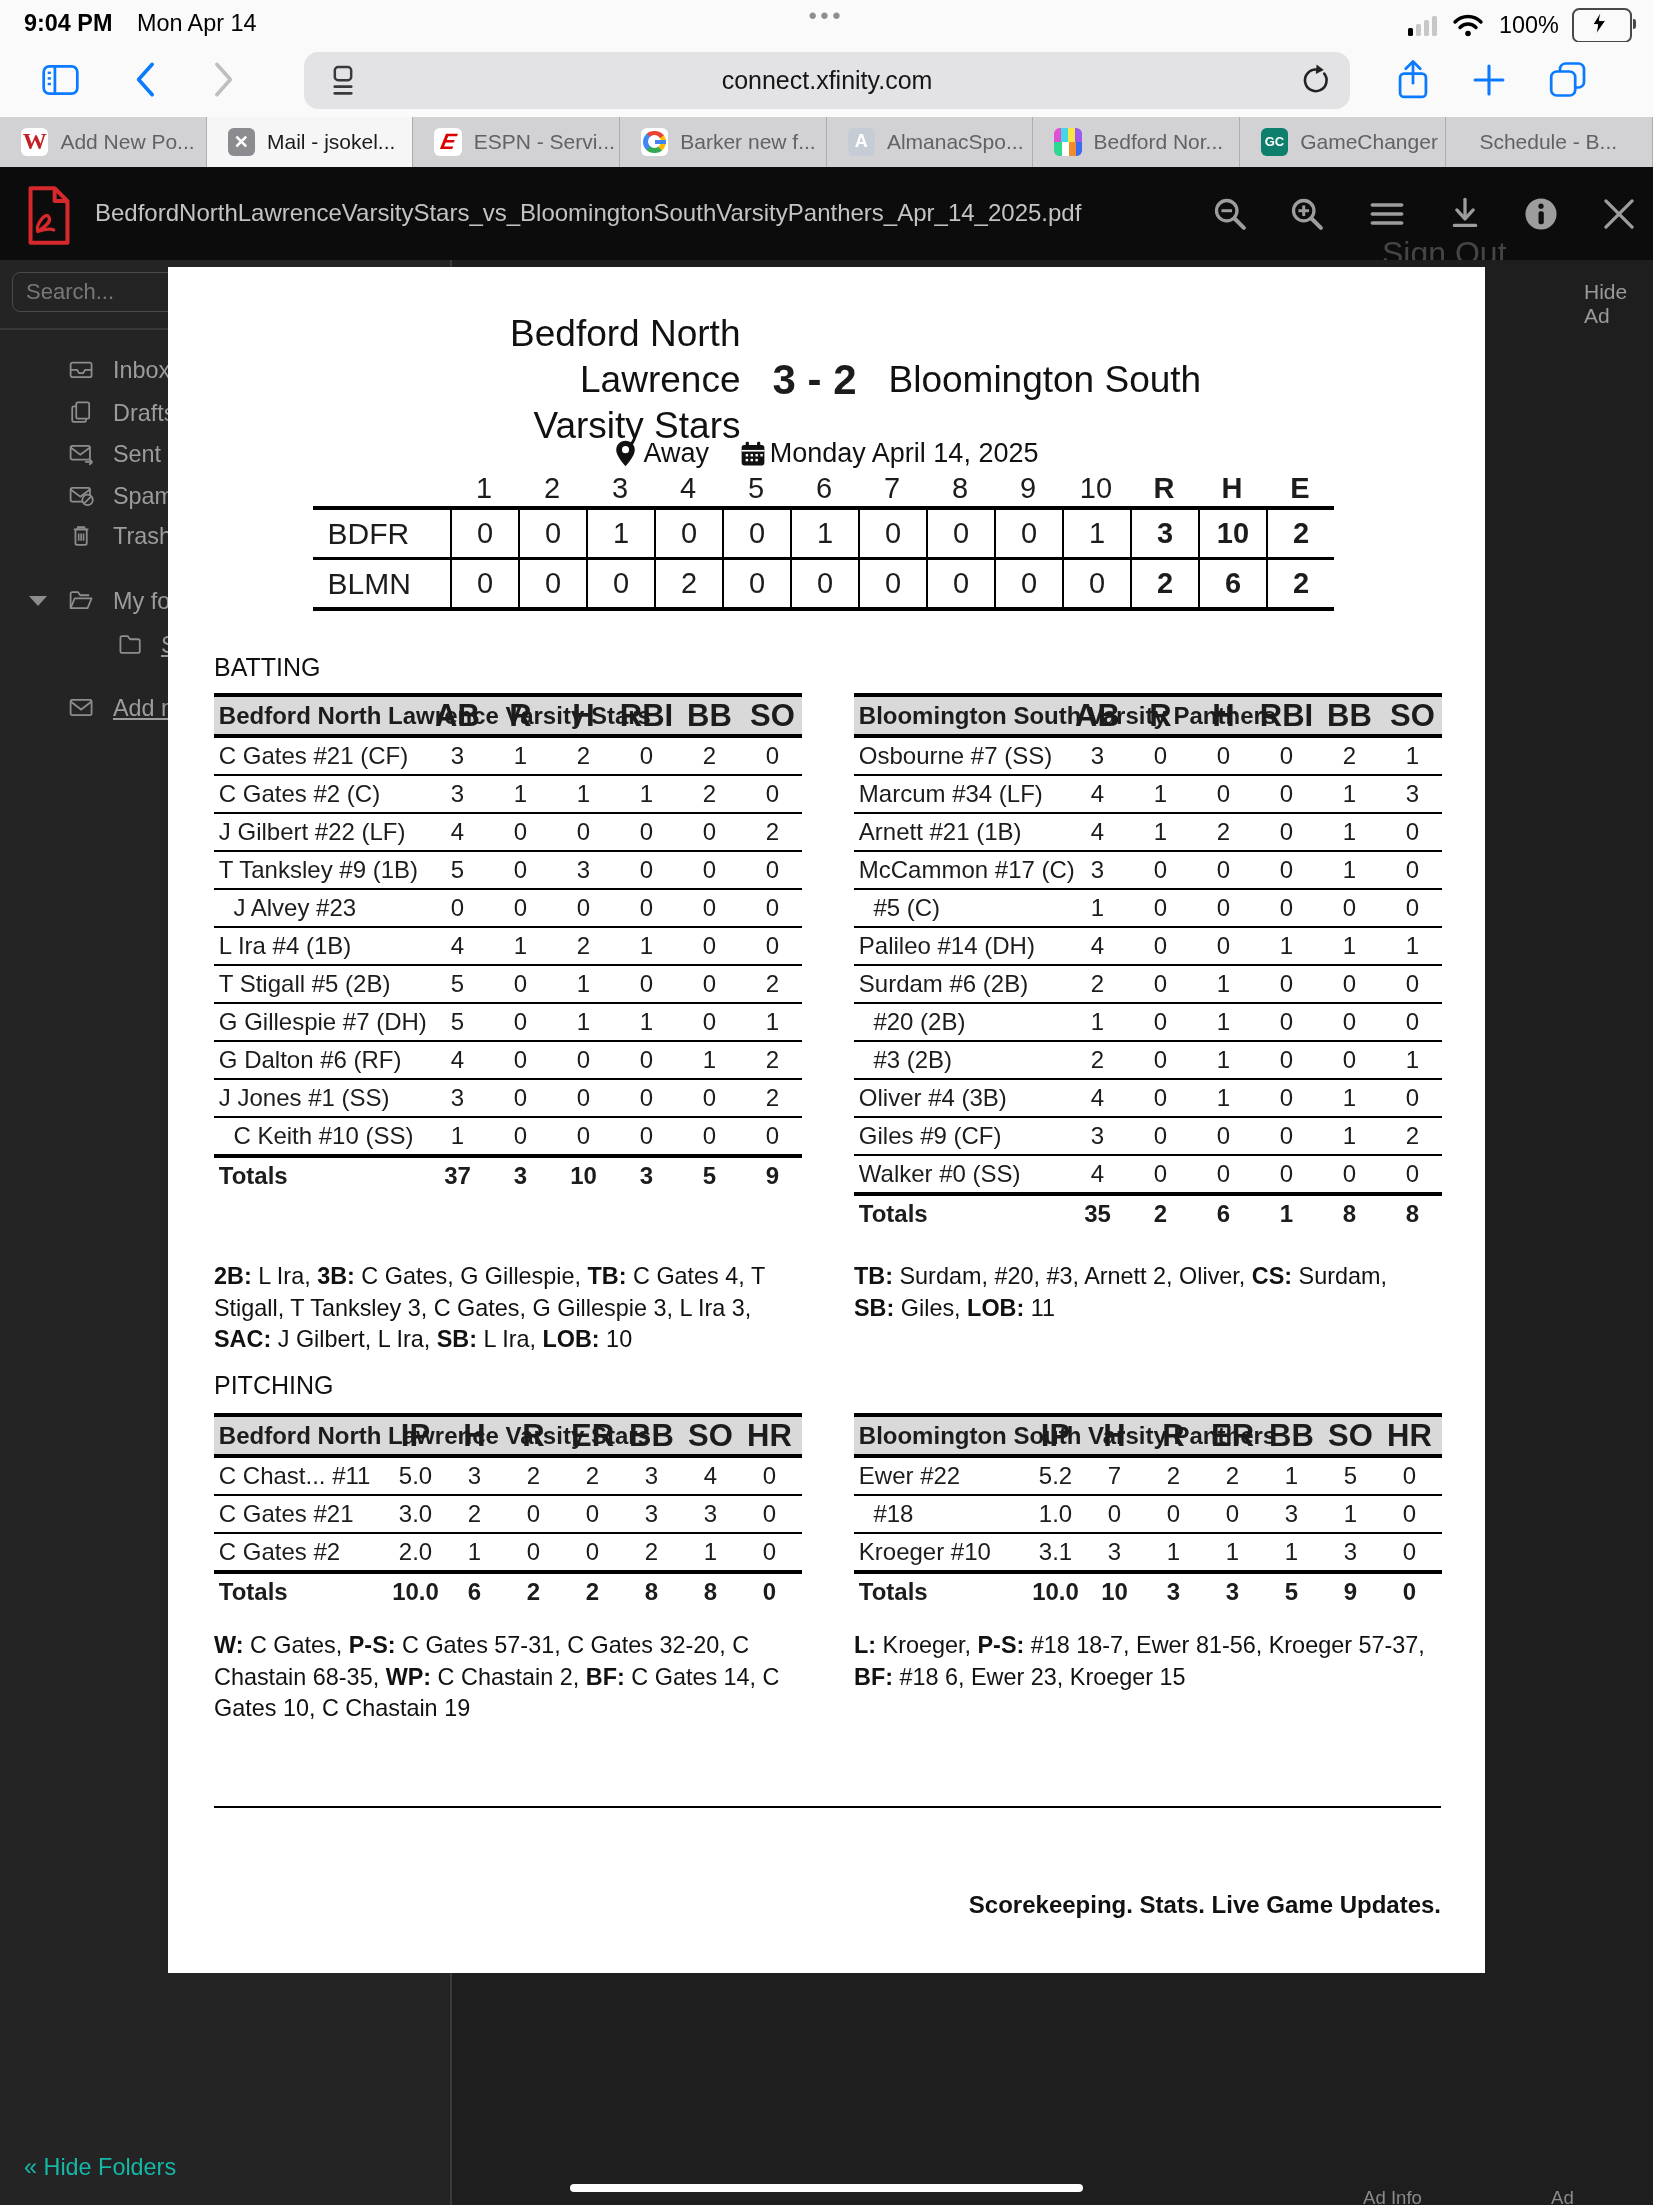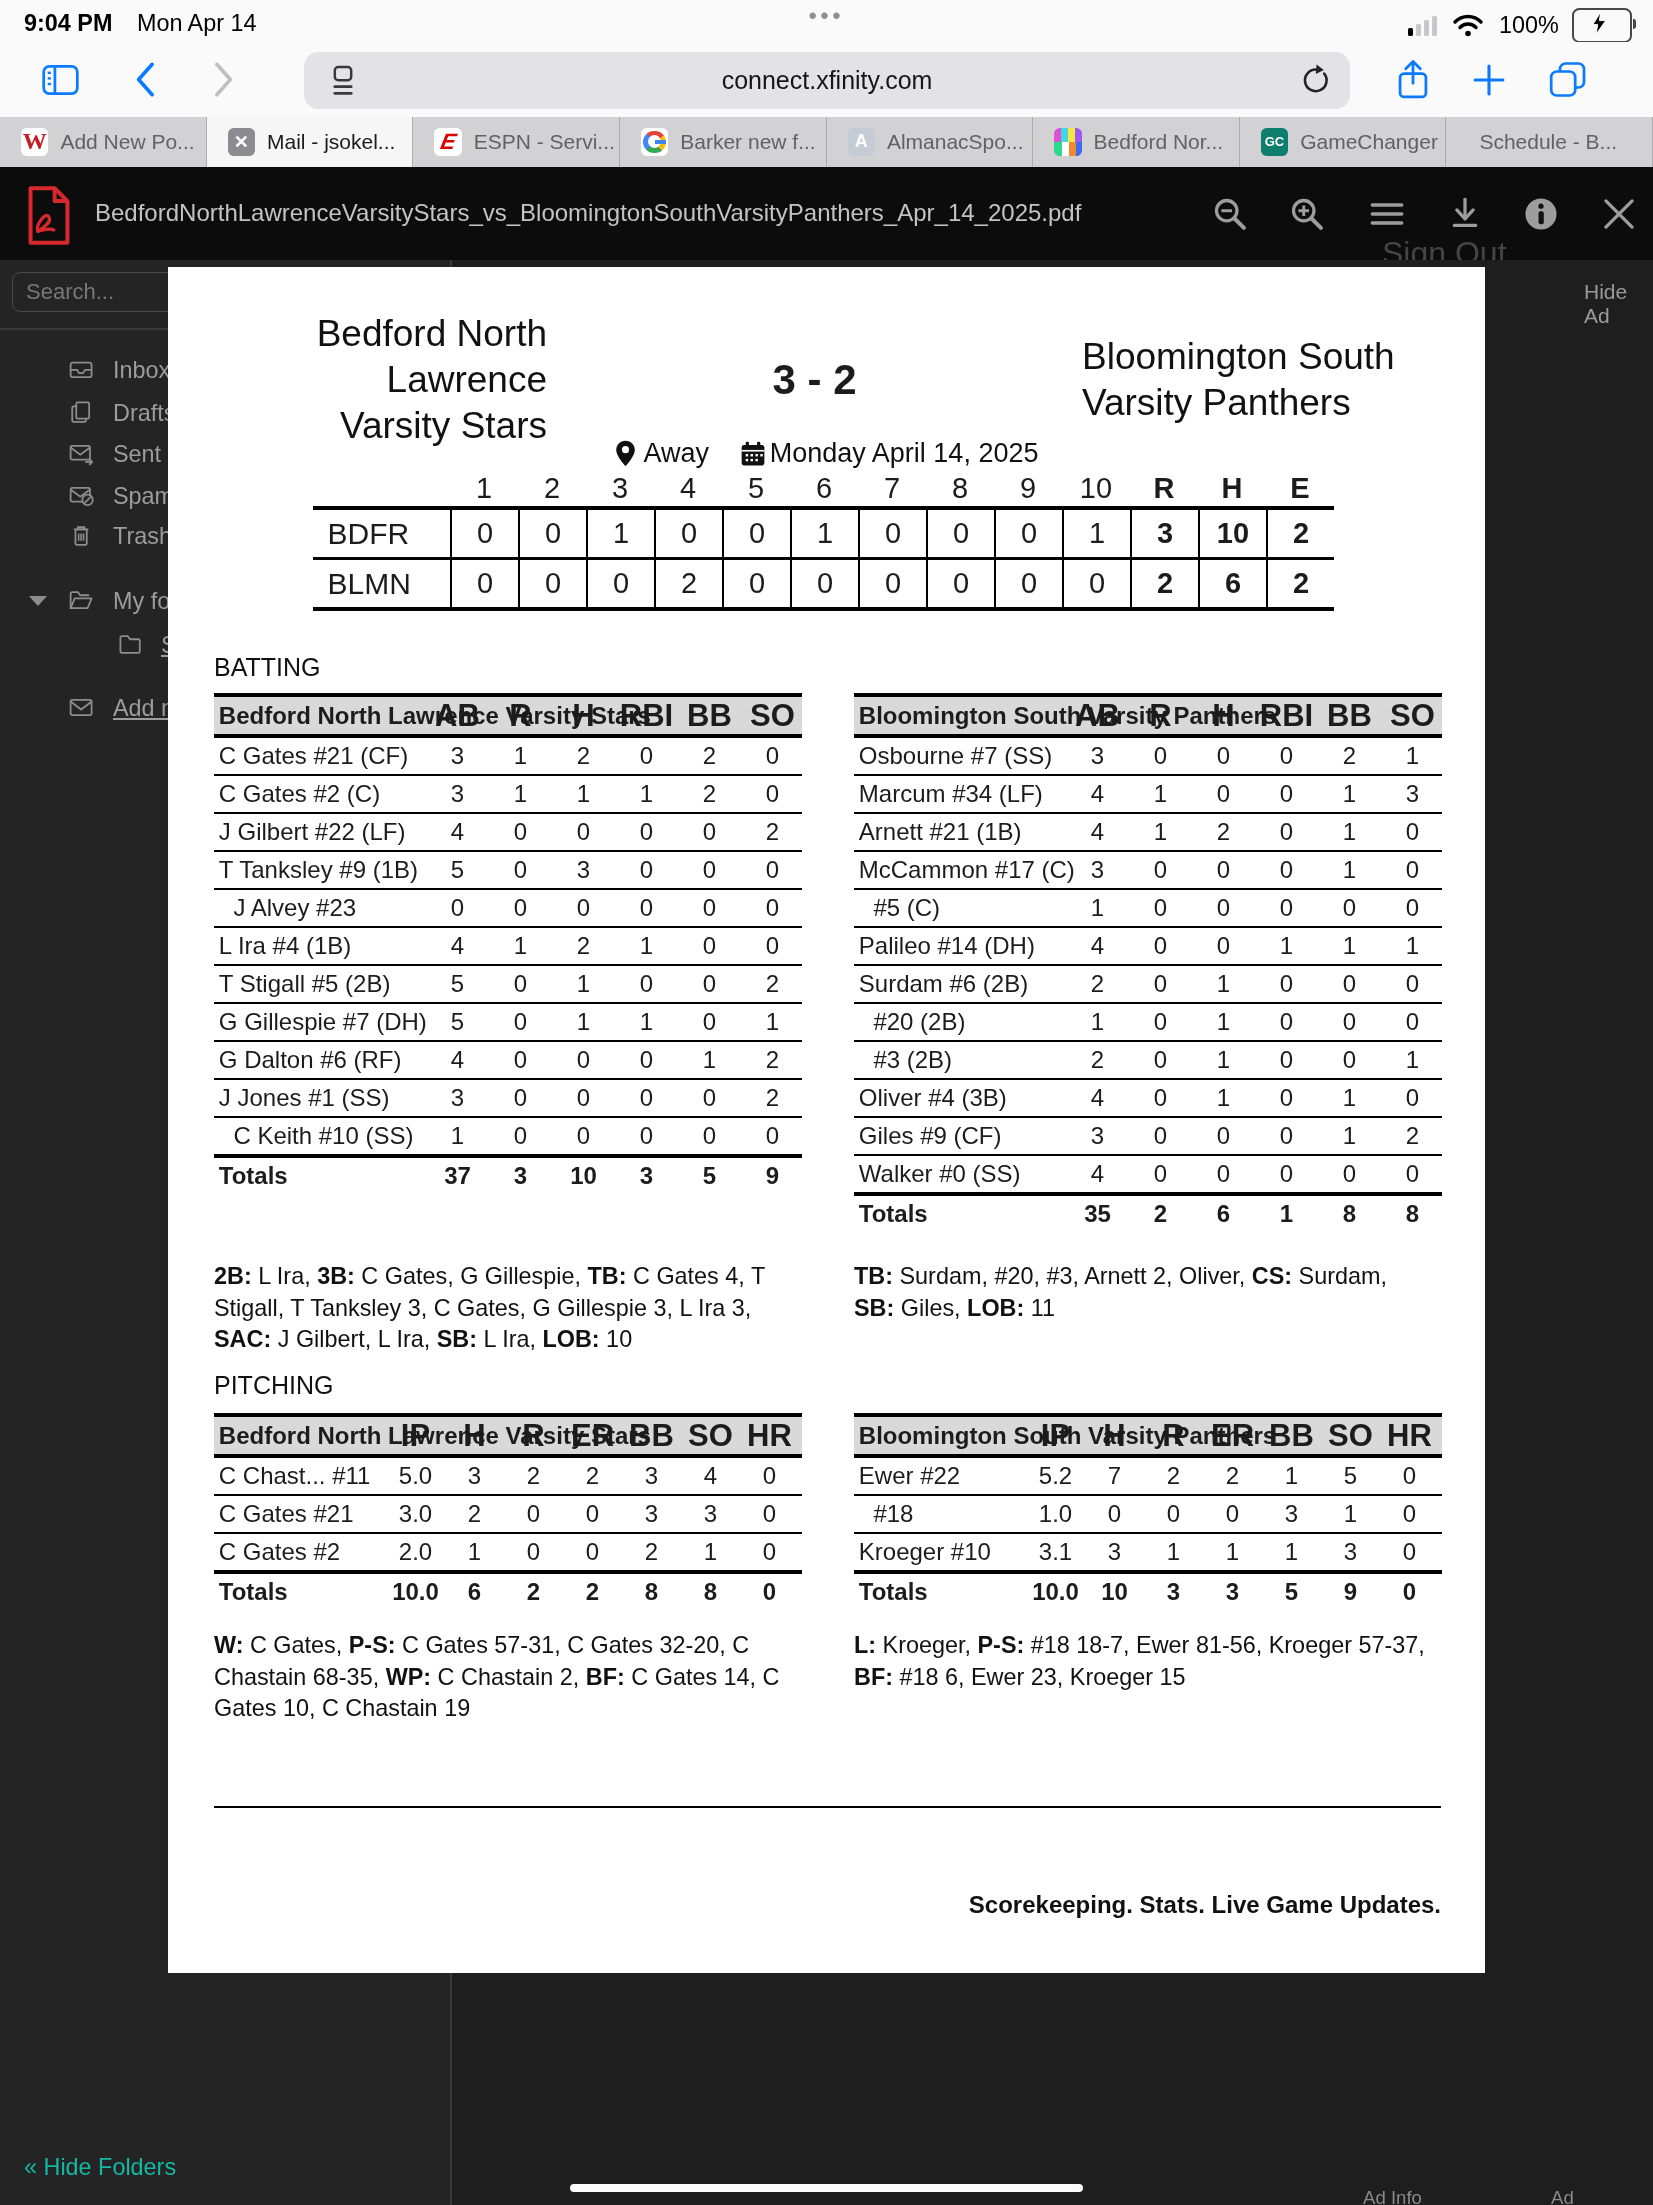--- a/index.html
+++ b/index.html
@@ -81,21 +81,21 @@
   .sb-item.indent .lbl{left:161px;}
   .sb-item.link .lbl{text-decoration:underline;}
   #hidefolders{position:absolute;left:24px;top:1987px;font-size:23.4px;color:#14b8a6;cursor:pointer;}
   #hidead{position:absolute;left:1584px;top:113px;font-size:21px;color:#9a9a9a;cursor:pointer;}
   #adinfo{position:absolute;left:1363px;top:2020px;font-size:18.6px;color:#8a8a8a;cursor:pointer;}
   #adfeedback{position:absolute;left:1551px;top:2020px;font-size:18.6px;color:#8a8a8a;cursor:pointer;}
 
   
   #pdfpage{position:absolute;left:168px;top:267px;width:1317px;height:1706px;background:#fff;z-index:20;color:#1c1c1c;}
 
-  #titlerow{position:absolute;left:0;top:44px;width:1310px;display:flex;justify-content:space-between;align-items:center;gap:32px;}
+  #titlerow{position:absolute;left:0;top:44px;width:1310px;display:flex;justify-content:center;align-items:center;gap:32px;}
   .teamname{font-size:37px;line-height:46px;color:#111;}
   #home-name{width:379px;text-align:right;}
   #away-name{width:396px;text-align:left;}
   #score{font-size:42px;font-weight:700;white-space:nowrap;}
 
   #metarow{position:absolute;left:0;top:171px;width:1317px;display:flex;justify-content:center;align-items:center;gap:11.3px;
       font-size:27px;color:#111;}
   #meta-date{margin-left:19.4px;display:flex;align-items:center;gap:4px;}
   #meta-loc{display:flex;align-items:center;gap:8px;}
 
@@ -398,21 +398,20 @@
 <div id="pdfpage">
 
   <div id="titlerow">
     <div id="home-name" class="teamname">
       <div>Bedford North Lawrence</div>
       <div>Varsity Stars</div>
     </div>
     <div id="score">3 - 2</div>
     <div id="away-name" class="teamname">
       <div>Bloomington South</div>
-      <div>Varsity Panthers</div>
     </div>
   </div>
 
   <div id="metarow">
     <span id="meta-loc">
       <svg width="21" height="27.4" viewBox="0 0 26 34">
         <path d="M13 1 C6.5 1 1.5 6 1.5 12.5 c0 8 11.5 20 11.5 20 s11.5-12 11.5-20 C24.5 6 19.5 1 13 1 z" fill="#111"></path>
         <circle cx="13" cy="12" r="4.4" fill="#fff"></circle>
       </svg>
       <span>Away</span>

